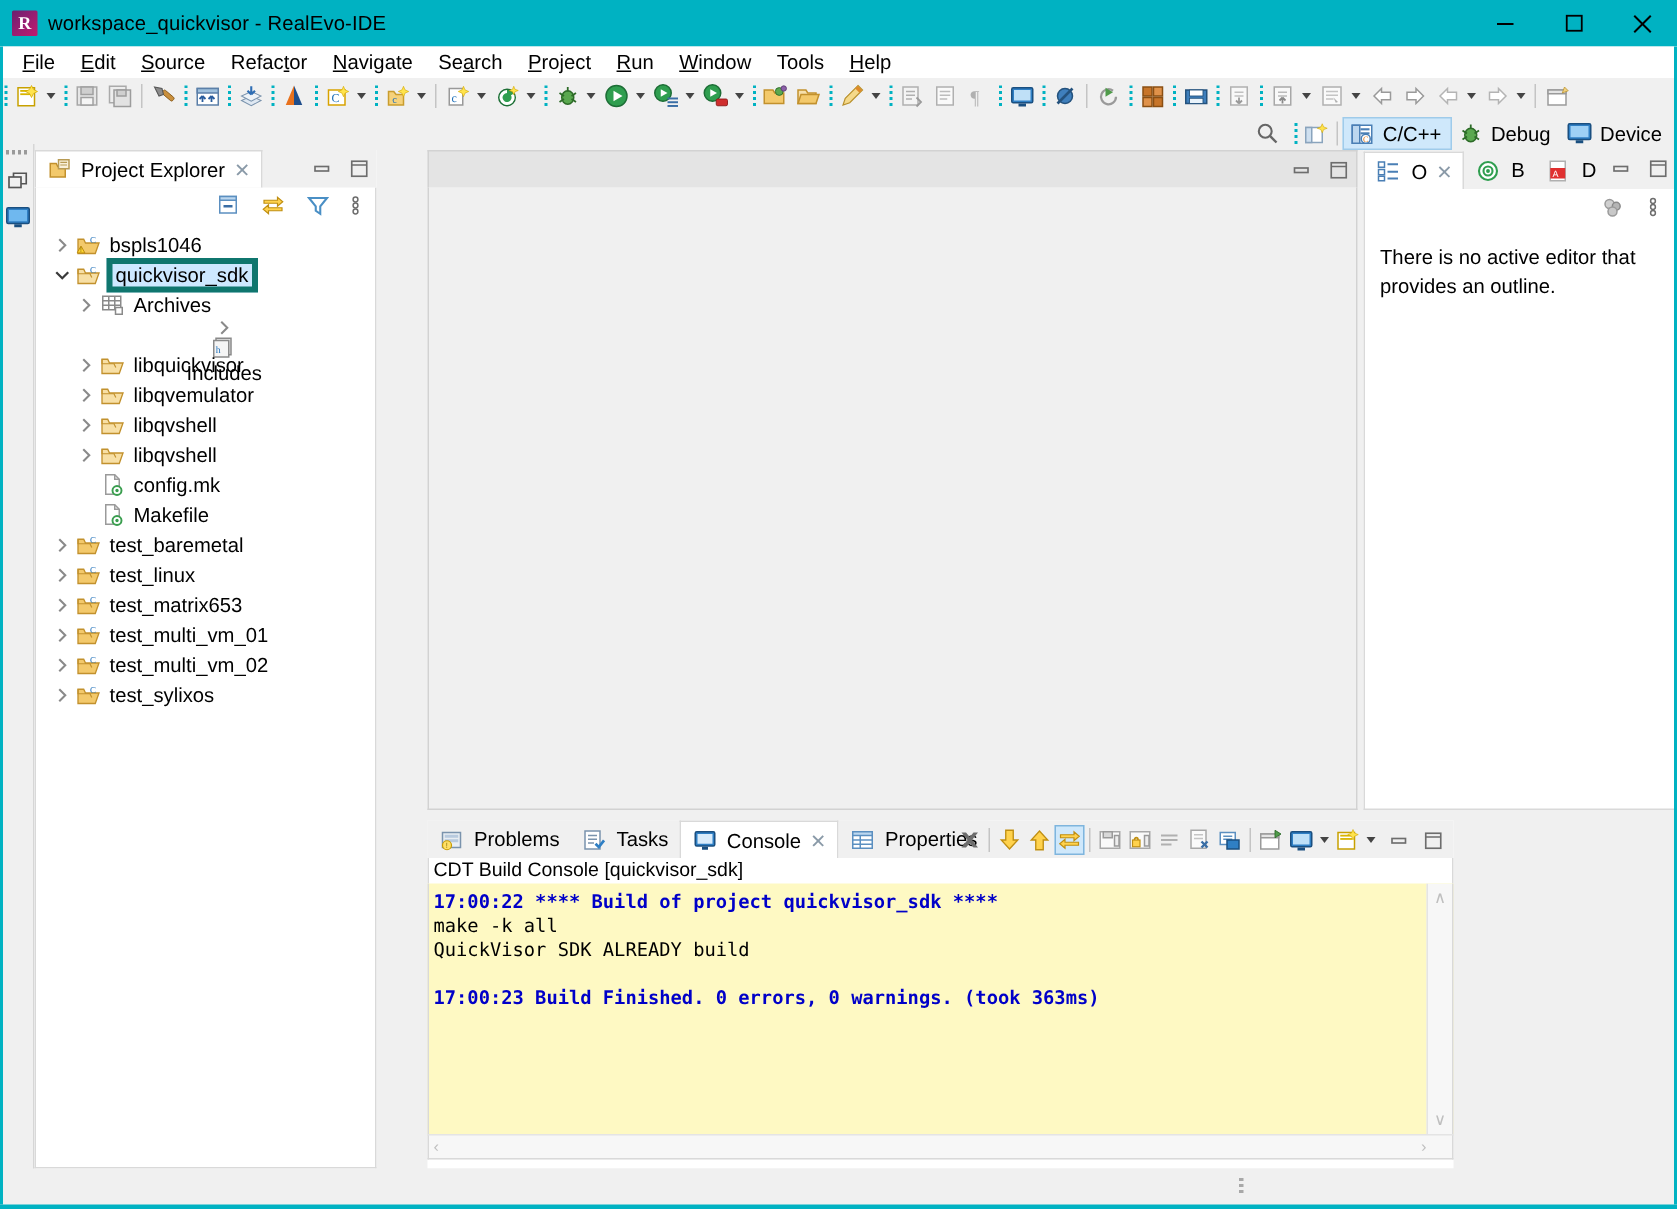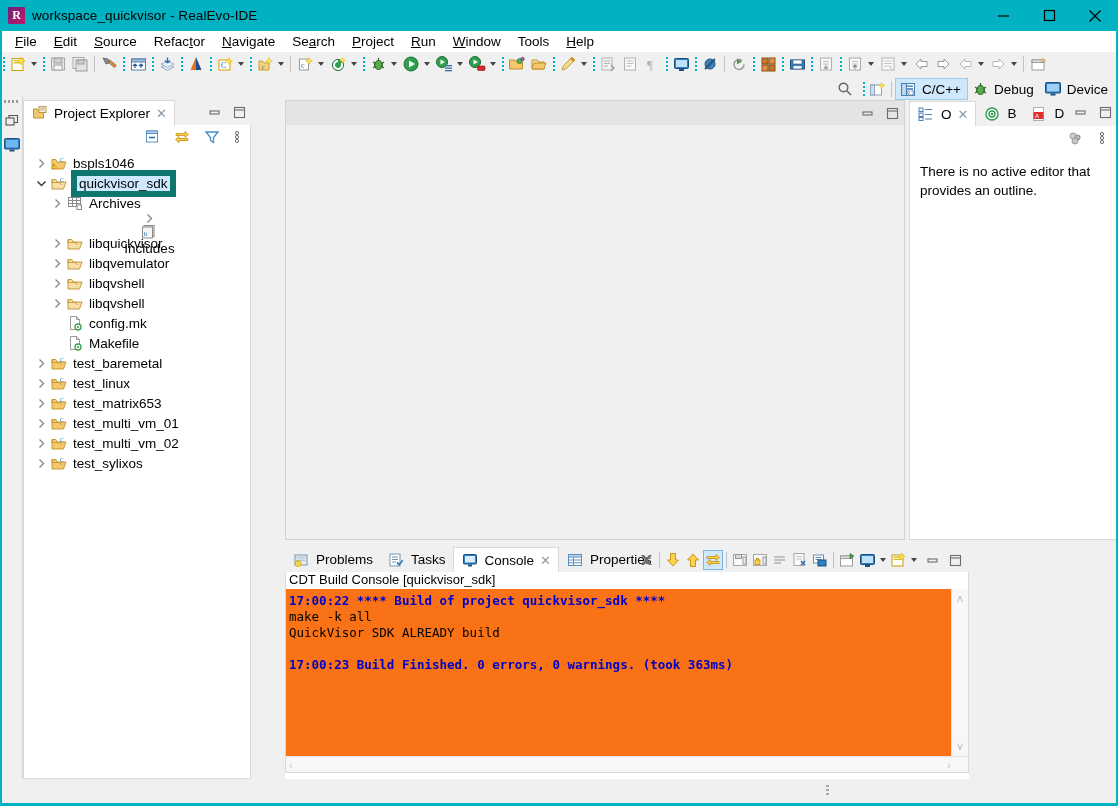--- a/index.html
+++ b/index.html
@@ -100,21 +100,21 @@
     height: 23px; background: #fff; display: flex; align-items: center;
     justify-content: flex-end; gap: 10px; padding-right: 8px;
     border-left: 1px solid #d9d9d9; border-right: 1px solid #d9d9d9;
   }
   .pe-body {
     height: 631px; background: #fff; overflow: hidden;
     border: 1px solid #d9d9d9; border-top: none;
     padding-top: 5px;
   }
   .row { display: flex; align-items: center; height: 20px; font-size: 13.5px; color: #000; white-space: nowrap; }
-  .row.sel .lbl { background: #cde8ff; border: 6px solid #0f766e; padding: 0 2px; margin: -1px 0; }
+  .row.sel .lbl { background: #cde8ff; border: 4px solid #0f766e; padding: 0 2px; margin: -1px 0; }
   .twisty { width: 16px; height: 20px; display: flex; align-items: center; justify-content: center; }
   .twisty svg { display: block; }
   .ico { width: 20px; height: 20px; display: flex; align-items: center; justify-content: center; margin-right: 2px; }
   .lbl { padding: 0 2px; }
 
   
   #editor { left: 285px; top: 100px; width: 620px; height: 440px; }
   .ed-tabrow { height: 25px; background: #e4e4e4; border: 1px solid #d2d2d2; border-bottom: none; position: relative; }
   .ed-body { height: 415px; background: #f0f0f0; border: 1px solid #d2d2d2; border-top: none; }
 
@@ -132,21 +132,21 @@
 
   
   #console { left: 285px; top: 547px; width: 684px; height: 232px; }
   .cs-tabrow { height: 25px; display: flex; align-items: flex-end; background: #f0f0f0; position: relative; }
   .cs-toolbar { position: absolute; right: 2px; top: 2px; display: flex; align-items: center; height: 22px; }
   .cs-sublabel {
     height: 17px; background: #fff; font-size: 13px; padding-left: 3px; color: #000;
     border-left: 1px solid #d9d9d9; border-right: 1px solid #d9d9d9;
   }
   .cs-body {
-    height: 167px; background: #f97316; border: 1px solid #d9d9d9; border-top: none; border-bottom: none;
+    height: 167px; background: #fef9c3; border: 1px solid #d9d9d9; border-top: none; border-bottom: none;
     position: relative; overflow: hidden;
   }
   .cs-text {
     font-family: "DejaVu Sans Mono", monospace; font-size: 12.5px; line-height: 16px;
     padding: 4px 0 0 3px; white-space: pre;
   }
   .cs-text .b { color: #0000c8; font-weight: bold; }
   .cs-text .k { color: #000; }
   .vscroll {
     position: absolute; right: 0; top: 0; width: 17px; height: 167px;

